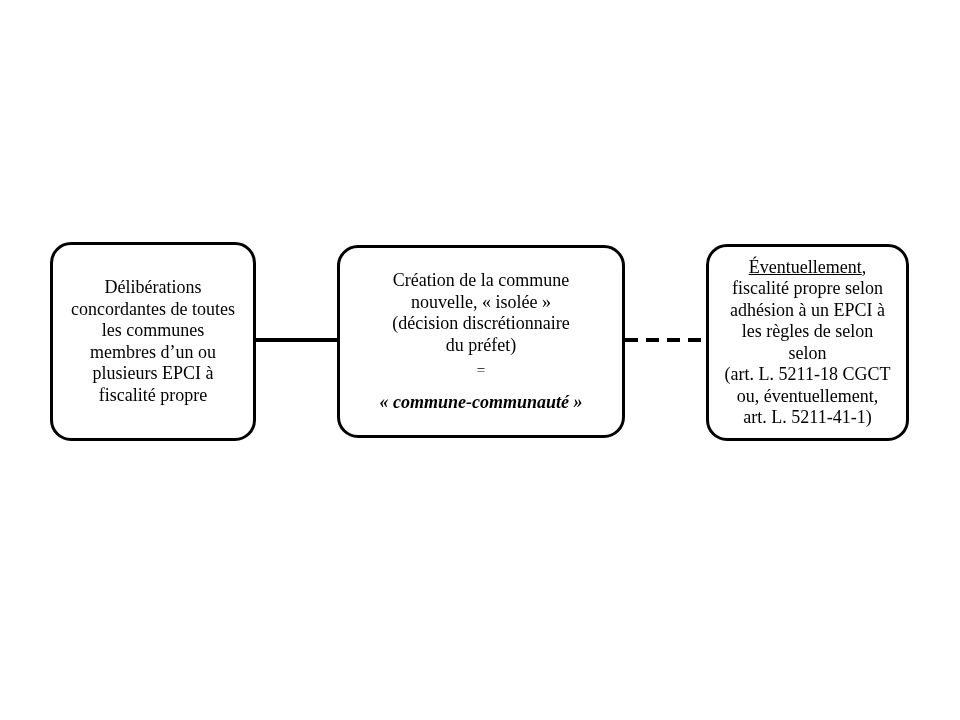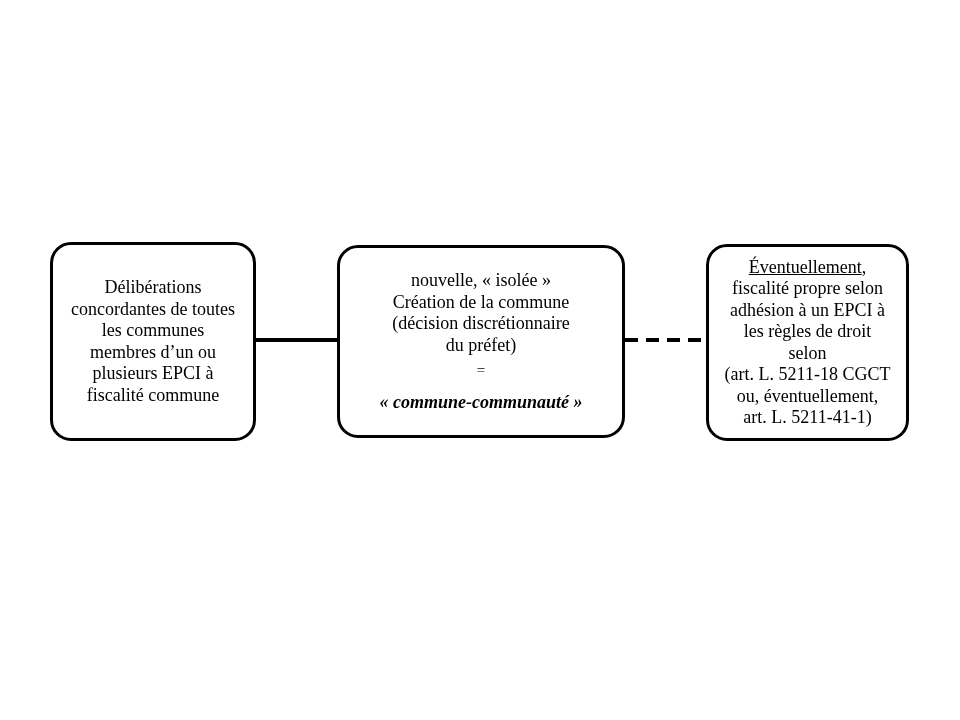--- a/index.html
+++ b/index.html
@@ -65,40 +65,40 @@
 <body>
 
 <div class="canvas">
 
   <div class="box box1">
     <div class="line">Délibérations</div>
     <div class="line">concordantes de toutes</div>
     <div class="line">les communes</div>
     <div class="line">membres d’un ou</div>
     <div class="line">plusieurs EPCI à</div>
-    <div class="line">fiscalité commune</div>
+    <div class="line">fiscalité propre</div>
   </div>
 
   <div class="connector connector-solid"></div>
 
   <div class="box box2">
+    <div class="line">Création de la commune</div>
     <div class="line">nouvelle, « isolée »</div>
-    <div class="line">Création de la commune</div>
     <div class="line">(décision discrétionnaire</div>
     <div class="line">du préfet)</div>
     <div class="line equals-line">=</div>
     <div class="result-line">« commune-communauté »</div>
   </div>
 
   <div class="connector connector-dashed"></div>
 
   <div class="box box3">
     <div class="line"><span class="underline">Éventuellement</span><span>,</span></div>
     <div class="line">fiscalité propre selon</div>
     <div class="line">adhésion à un EPCI à</div>
-    <div class="line">les règles de droit</div>
+    <div class="line">les règles de selon</div>
     <div class="line">selon</div>
     <div class="line">(art. L. 5211-18 CGCT</div>
     <div class="line">ou, éventuellement,</div>
     <div class="line">art. L. 5211-41-1)</div>
   </div>
 
 </div>
 
 </body></html>

